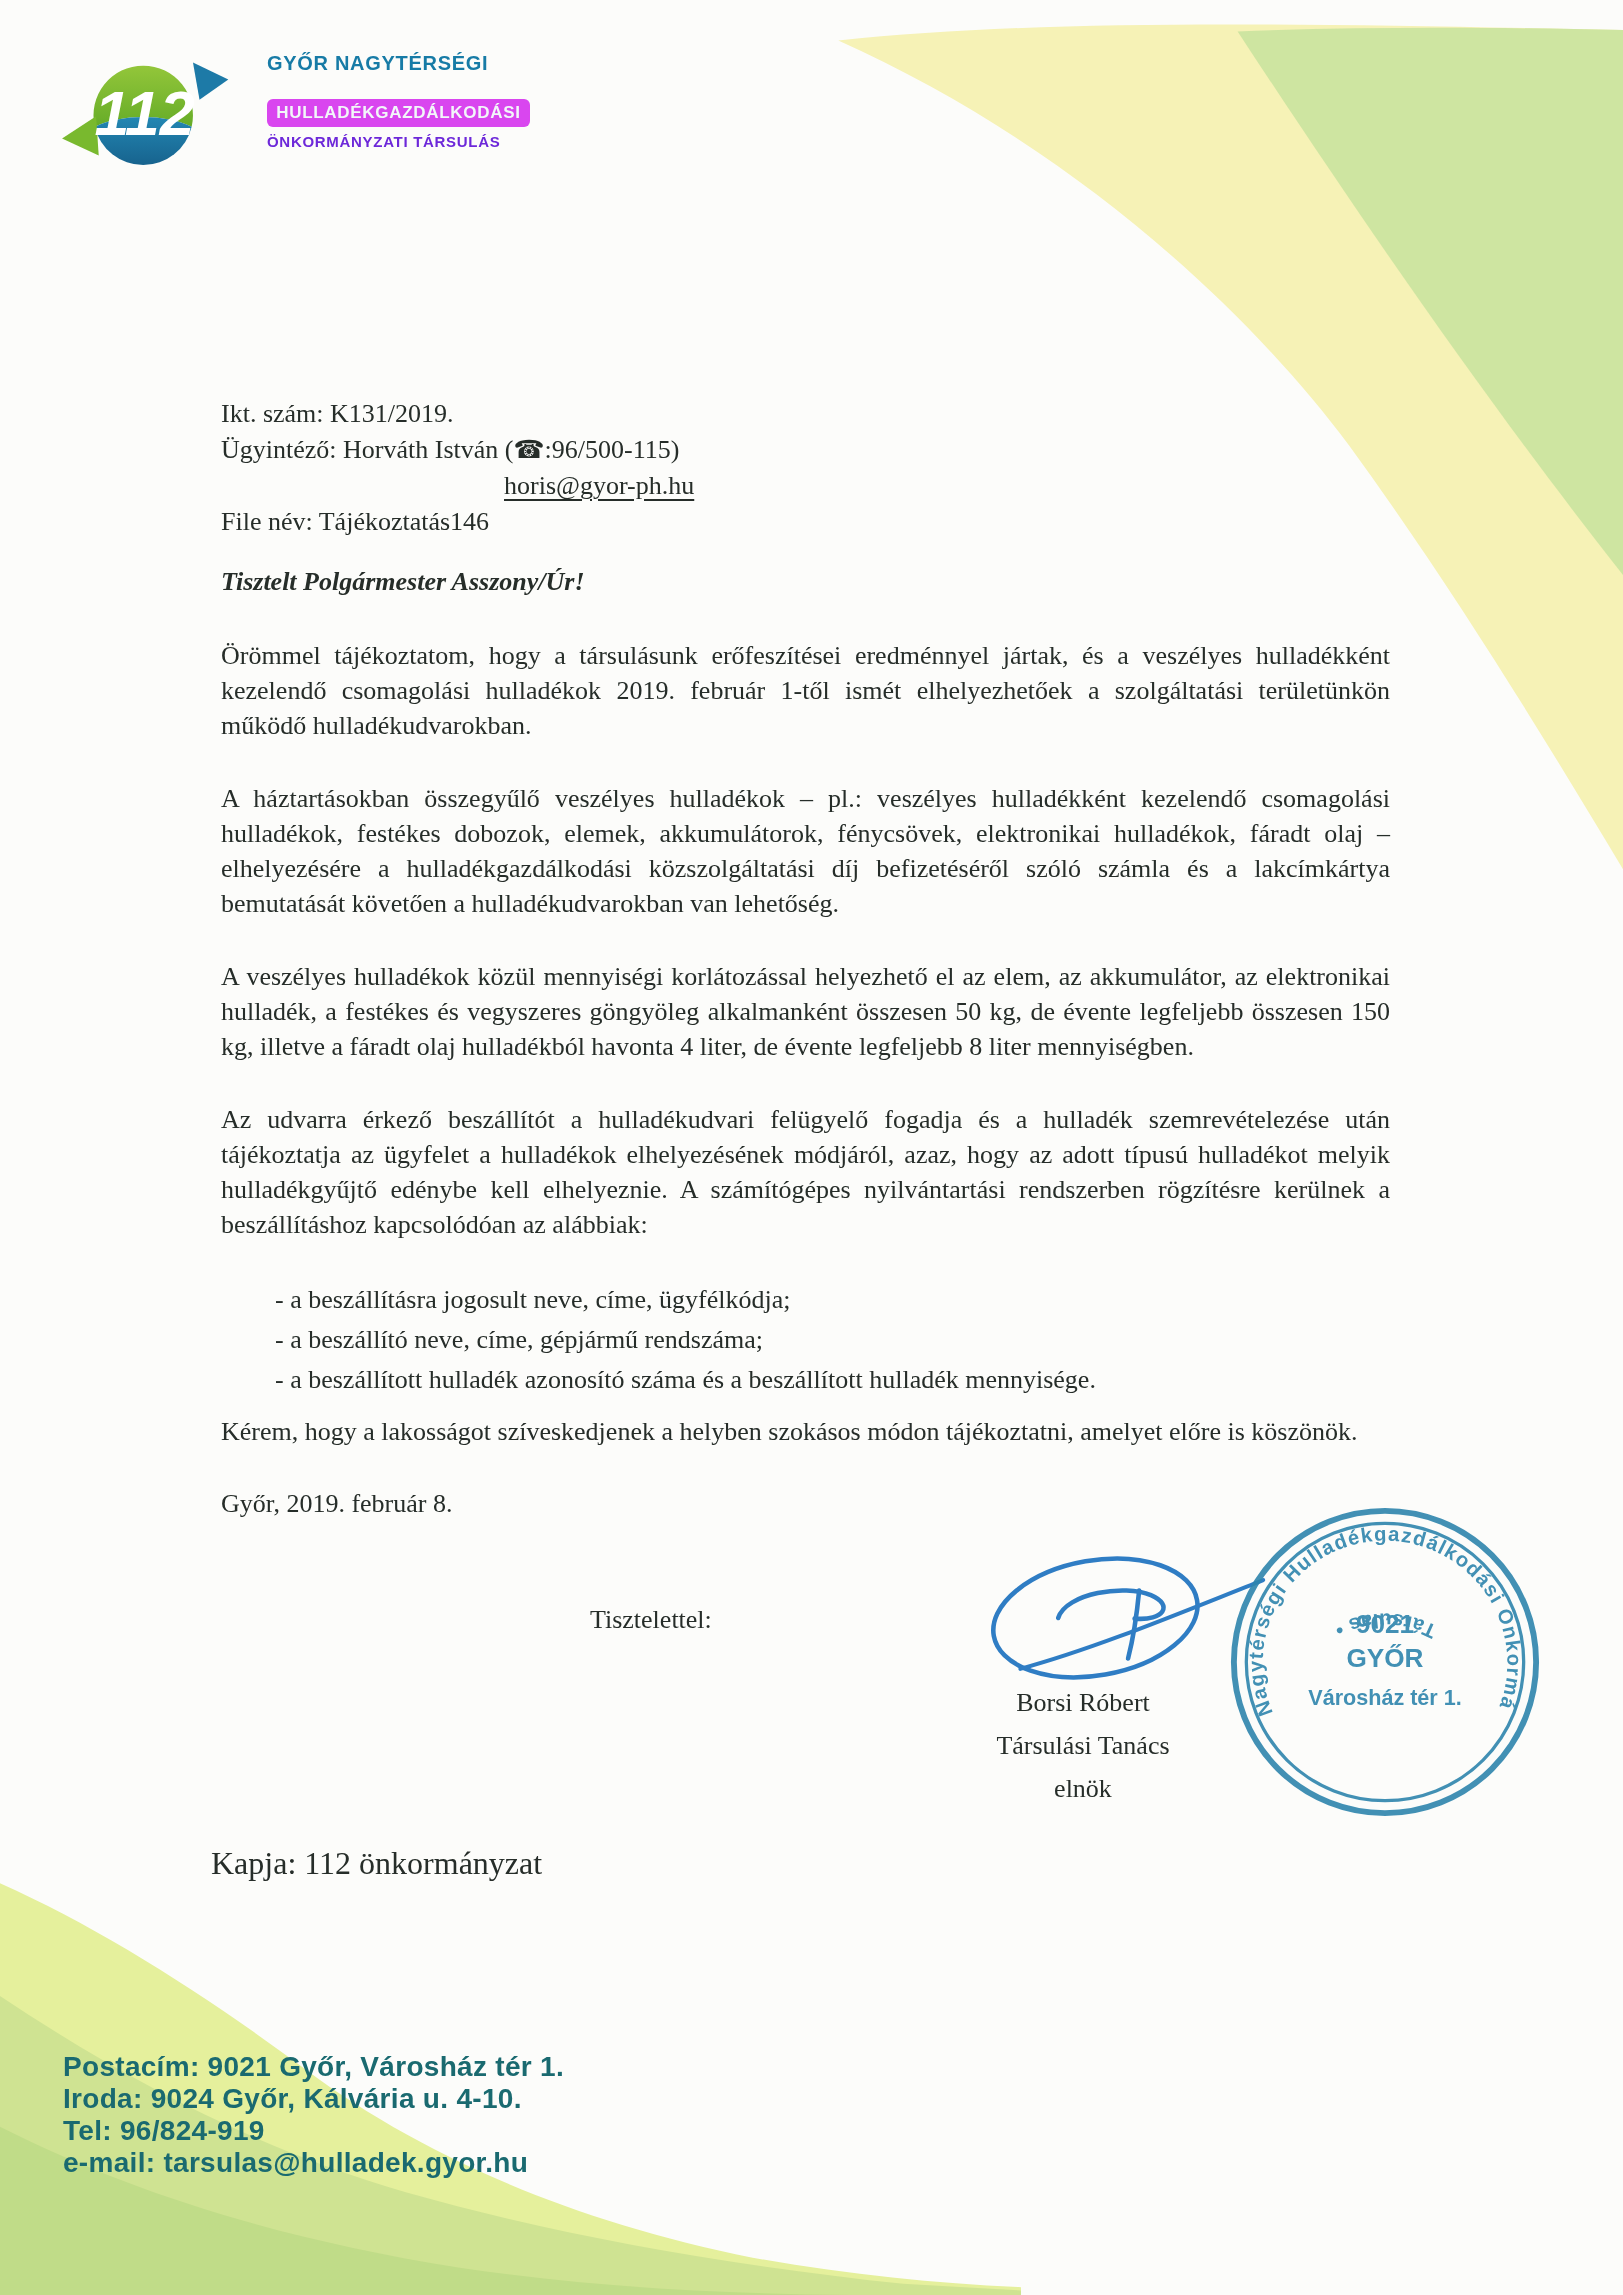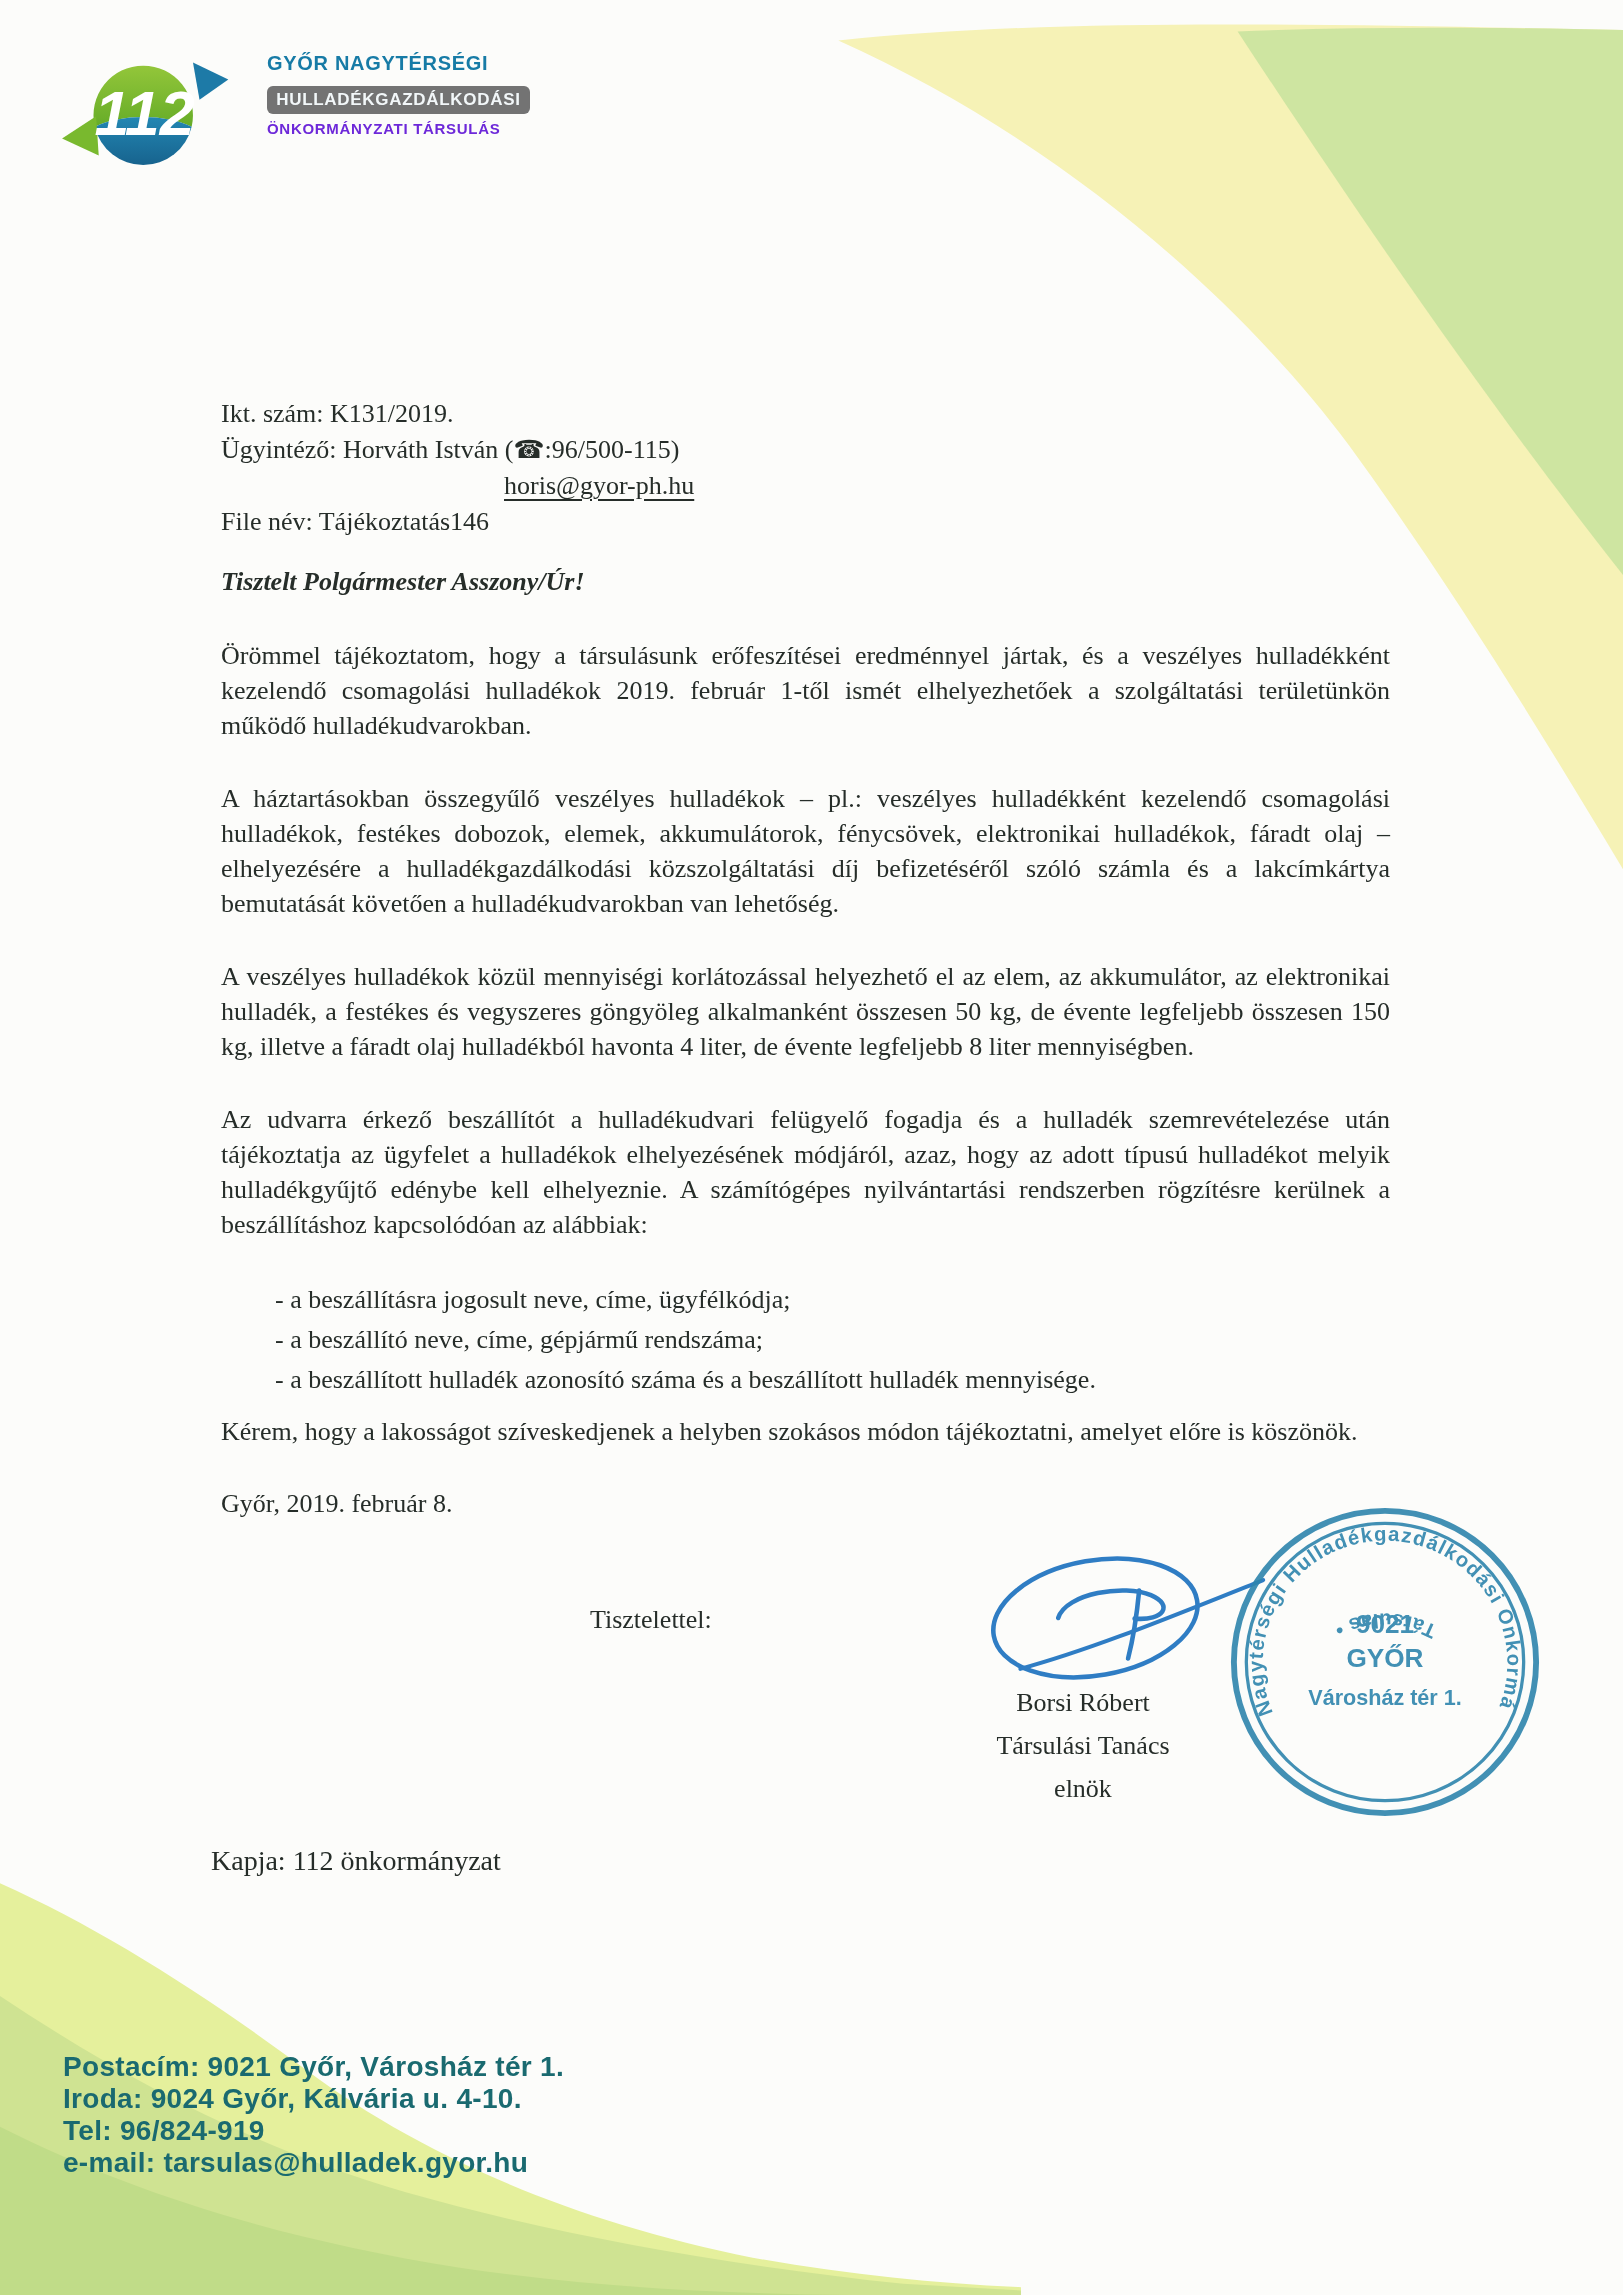--- a/index.html
+++ b/index.html
@@ -13,21 +13,21 @@
 
   
   #deco-top{left:812px;top:0;width:812px;height:982px;pointer-events:none;}
   #deco-bottom{left:0;top:1865px;width:1021px;height:430px;pointer-events:none;}
 
   
   .logo{left:58px;top:39px;width:432px;height:144px;}
   .logo-emblem{left:0;top:0;}
   .logo-text{left:209px;top:13px;font-family:"Liberation Sans",sans-serif;font-weight:bold;}
   .logo-line1{font-size:20px;color:#177ba6;letter-spacing:0.7px;}
-  .logo-box{display:inline-block;margin-top:11px;background:#737373;border-radius:5.9px;padding:3.9px 9.2px;}
+  .logo-box{display:inline-block;margin-top:24px;background:#d946ef;border-radius:5.9px;padding:3.9px 9.2px;}
   .logo-box span{font-size:17px;color:#f2f7f9;letter-spacing:0.7px;}
   .logo-line3{margin-top:5.9px;font-size:15px;color:#6d28d9;letter-spacing:0.7px;}
 
   
   .ref{left:221px;top:348px;font-size:26px;line-height:36px;margin-top:48px;}
   .ref .email{margin-left:283px;text-decoration:underline;text-decoration-thickness:2px;text-underline-offset:4.6px;}
   .phone-glyph{font-family:"DejaVu Sans",sans-serif;font-size:25px;}
 
   
   .content{left:221px;top:564px;width:1175px;font-size:26px;line-height:35px;text-align:justify;}
@@ -35,21 +35,21 @@
   .content p{margin:0 6px 38px 0;}
   .content ul{list-style:none;margin:0 0 14px 0;padding:0 0 0 54px;line-height:40px;}
   .content .closing-par{margin-bottom:37px;}
   .date-line{margin:0;}
 
   
   .tisztelettel{left:590px;top:1605px;font-size:26px;}
   .sig-scribble{left:961px;top:1520px;}
   .sig-block{left:916px;top:1681px;width:334px;text-align:center;font-size:26px;line-height:43px;}
   .stamp{left:1228px;top:1505px;opacity:.9;}
-  .kapja{left:211px;top:1845px;font-size:28px;}
+  .kapja{left:211px;top:1845px;font-size:32px;}
 
   
   .footer{left:63px;top:2051px;font-family:"Liberation Sans",sans-serif;
           font-weight:bold;font-size:28px;line-height:32px;color:#1a6a70;letter-spacing:0.3px;}
 </style>
 </head>
 <body>
 
 <svg id="deco-top" class="abs" viewBox="0 0 1240 1500">
   <path d="M 40,62 C 360,28 760,36 1240,46 L 1240,1330 C 1120,1130 980,900 820,680 C 640,440 360,205 40,62 Z" fill="#f6f2b6"></path>

